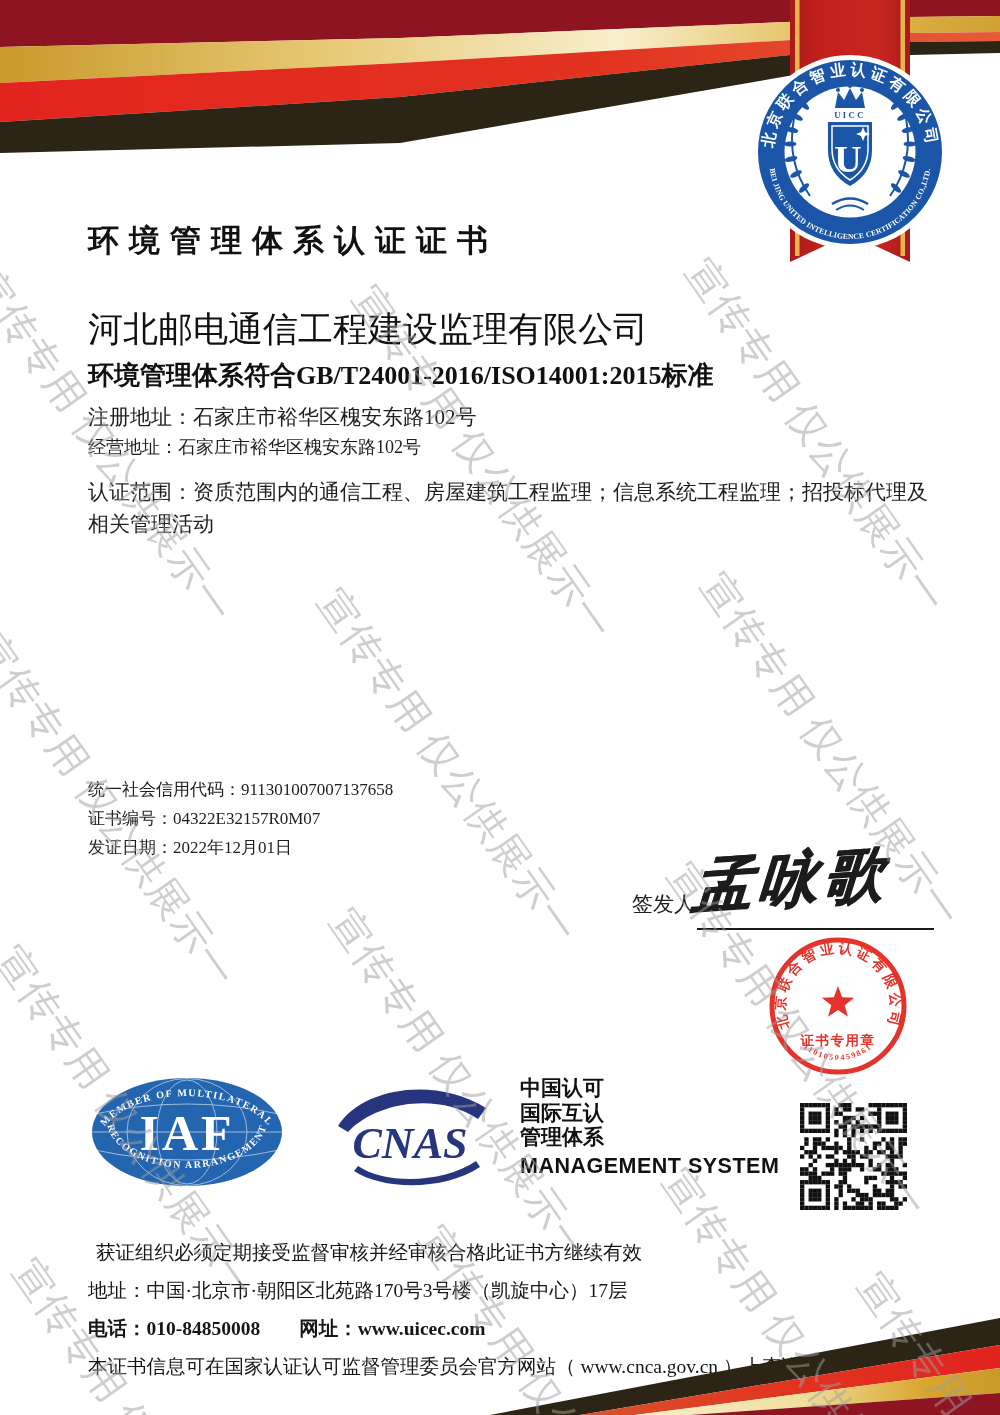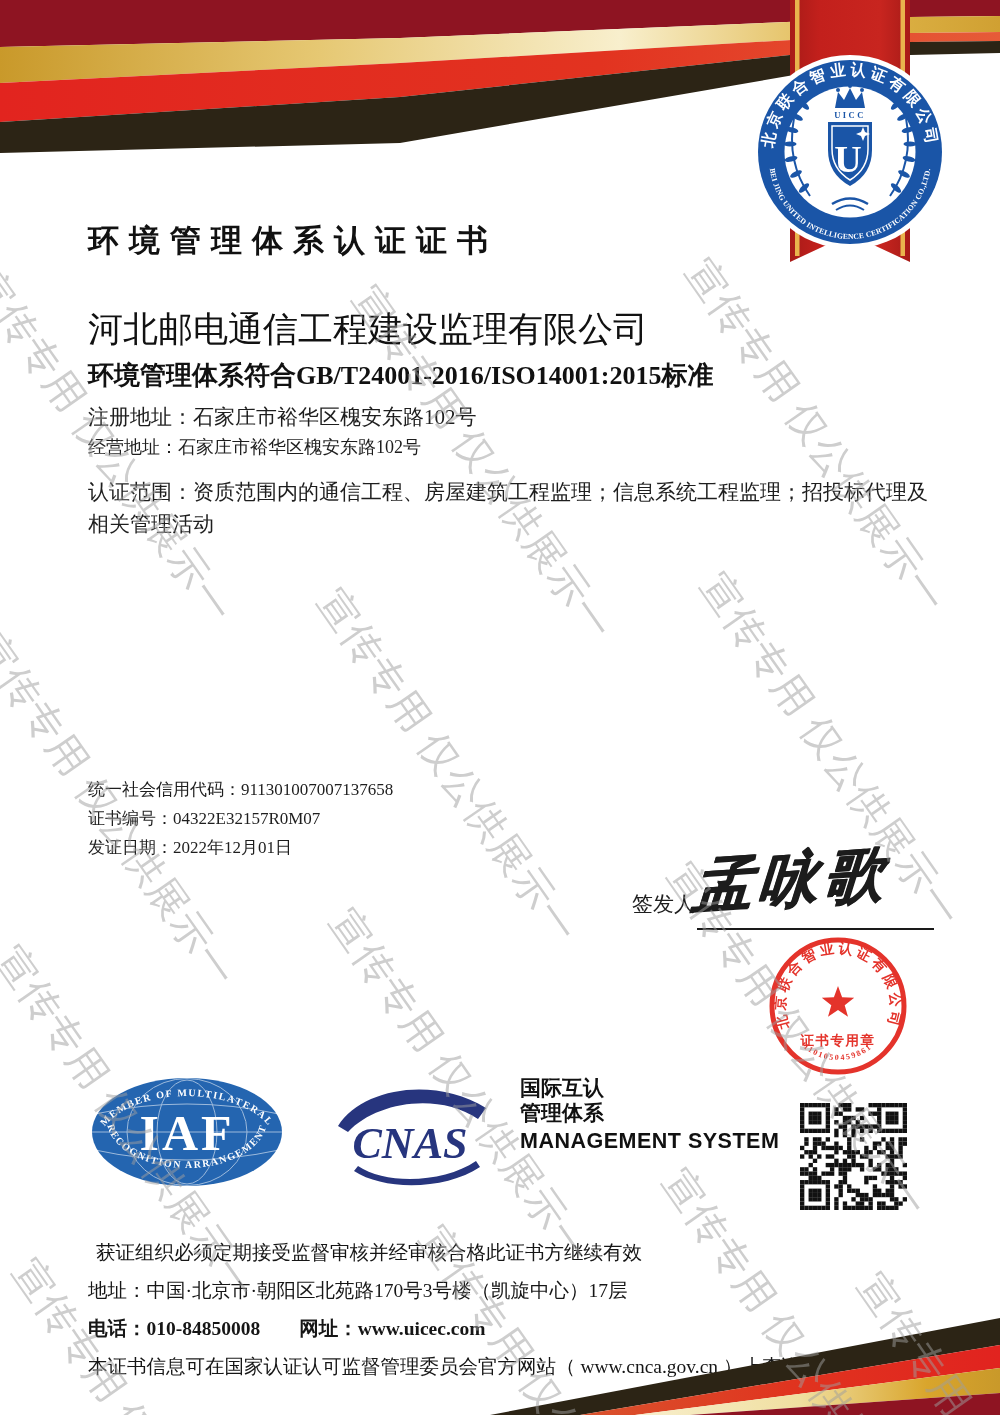--- a/index.html
+++ b/index.html
@@ -163,20 +163,21 @@
   </text>
 </svg>
 
 <svg class="abs" style="left:328px;top:1072px;width:165px;height:120px;z-index:5" viewBox="0 0 165 120">
   <path d="M10,54 C34,16 106,4 158,36 L150,47 C110,20 48,30 20,60 Z" fill="#27357e"></path>
   <text x="82" y="86" text-anchor="middle" font-size="44" font-weight="bold" font-style="italic" font-family="Liberation Sans, DejaVu Sans, sans-serif" fill="#27357e">CNAS</text>
   <path d="M30,94 C58,113 116,111 148,89 L152,95 C118,118 56,119 26,99 Z" fill="#27357e"></path>
 </svg>
 
 <div class="abs accr sans">
+  <div class="cn">中国认可</div>
   <div class="cn">国际互认</div>
   <div class="cn">管理体系</div>
   <div class="en en1">MANAGEMENT SYSTEM</div>
 </div>
 
 <div class="abs" style="left:800px;top:1103px;width:107px;height:107px;z-index:5">
   <svg viewBox="0 0 107 107" style="width:107px;height:107px">
     <rect x="0" y="0" width="107" height="107" fill="#ffffff"></rect>
   <rect x="0.00" y="0.00" width="4.33" height="4.33" fill="#111"></rect>
       <rect x="4.28" y="0.00" width="4.33" height="4.33" fill="#111"></rect>

